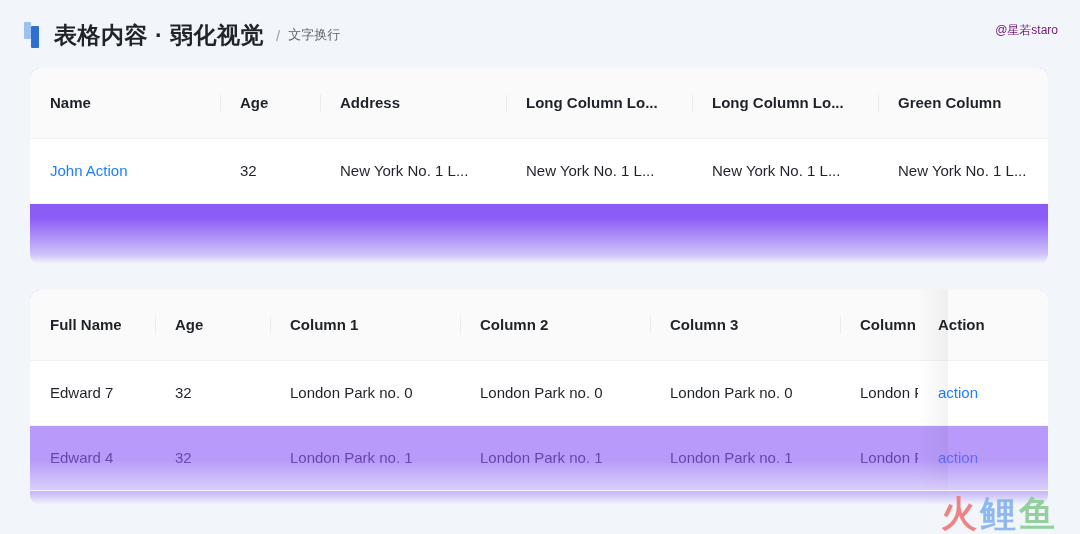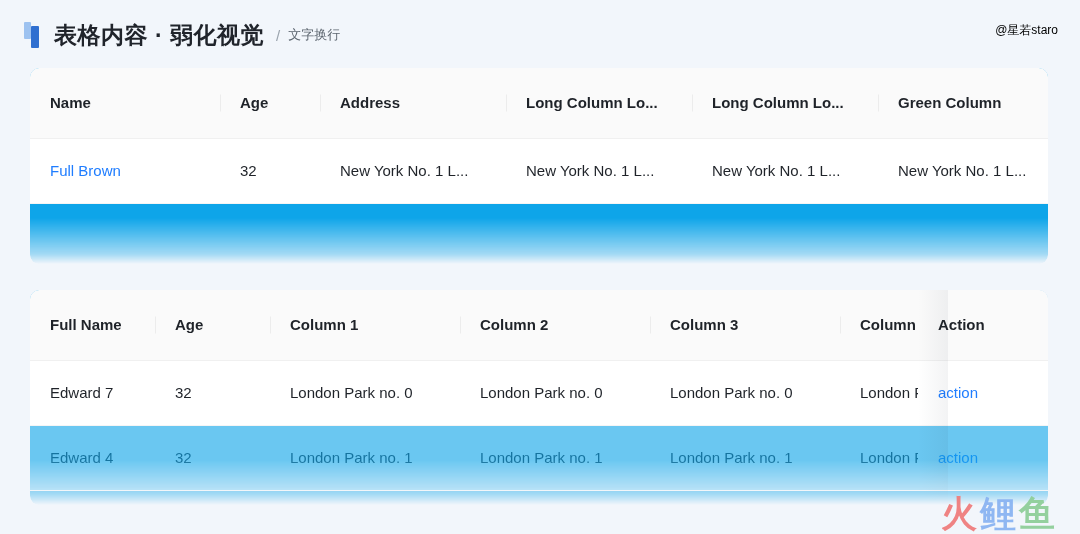--- a/index.html
+++ b/index.html
@@ -71,28 +71,28 @@
     font-size: 13px;
     color: #5d6670;
     white-space: nowrap;
   }
 
   .handle {
     position: absolute;
     right: 22px;
     top: 22px;
     font-size: 12px;
-    color: #000000;
+    color: #701a75;
     white-space: nowrap;
   }
 
   
   .card {
     position: absolute;
-    background: #0ea5e9;
+    background: #8b5cf6;
     border-radius: 9px;
     overflow: hidden;
   }
 
   .card.table-one {
     left: 30px;
     top: 68px;
     width: 1018px;
     height: 196px;
     -webkit-mask-image: linear-gradient(to bottom, #000 0px, #000 150px, rgba(0,0,0,0.35) 186px, rgba(0,0,0,0) 196px);
@@ -239,21 +239,21 @@
         <th style="width:190px">Name</th>
         <th class="divider" style="width:100px">Age</th>
         <th class="divider" style="width:186px">Address</th>
         <th class="divider" style="width:186px">Long Column Lo...</th>
         <th class="divider" style="width:186px">Long Column Lo...</th>
         <th class="divider" style="width:170px">Green Column</th>
       </tr>
     </thead>
     <tbody>
       <tr>
-        <td><span class="cell-link">Full Brown</span></td>
+        <td><span class="cell-link">John Action</span></td>
         <td>32</td>
         <td>New York No. 1 L...</td>
         <td>New York No. 1 L...</td>
         <td>New York No. 1 L...</td>
         <td>New York No. 1 L...</td>
       </tr>
     </tbody>
   </table>
 </div>
 

